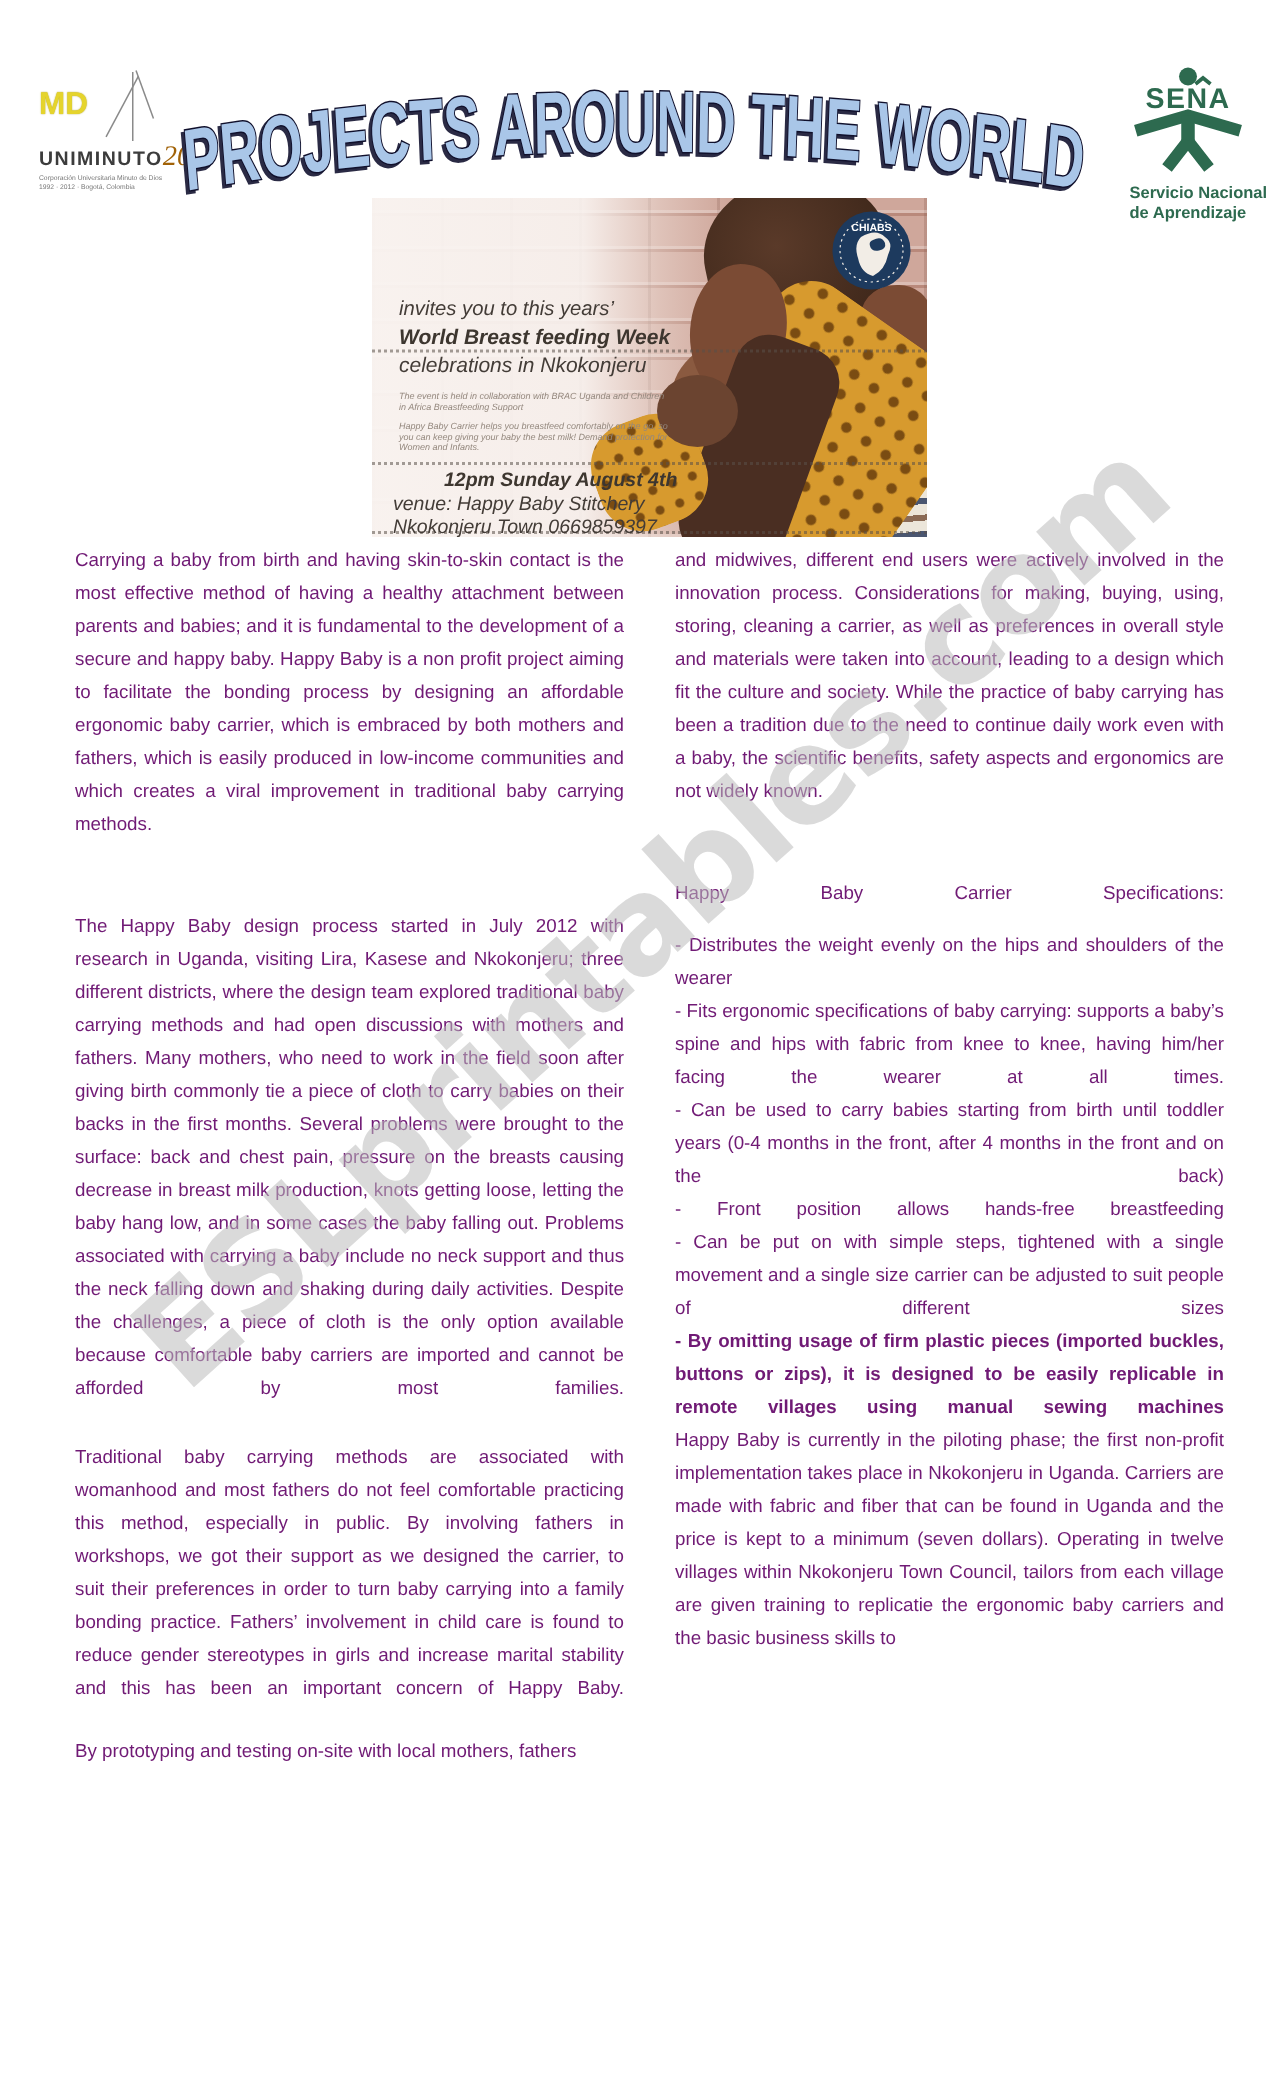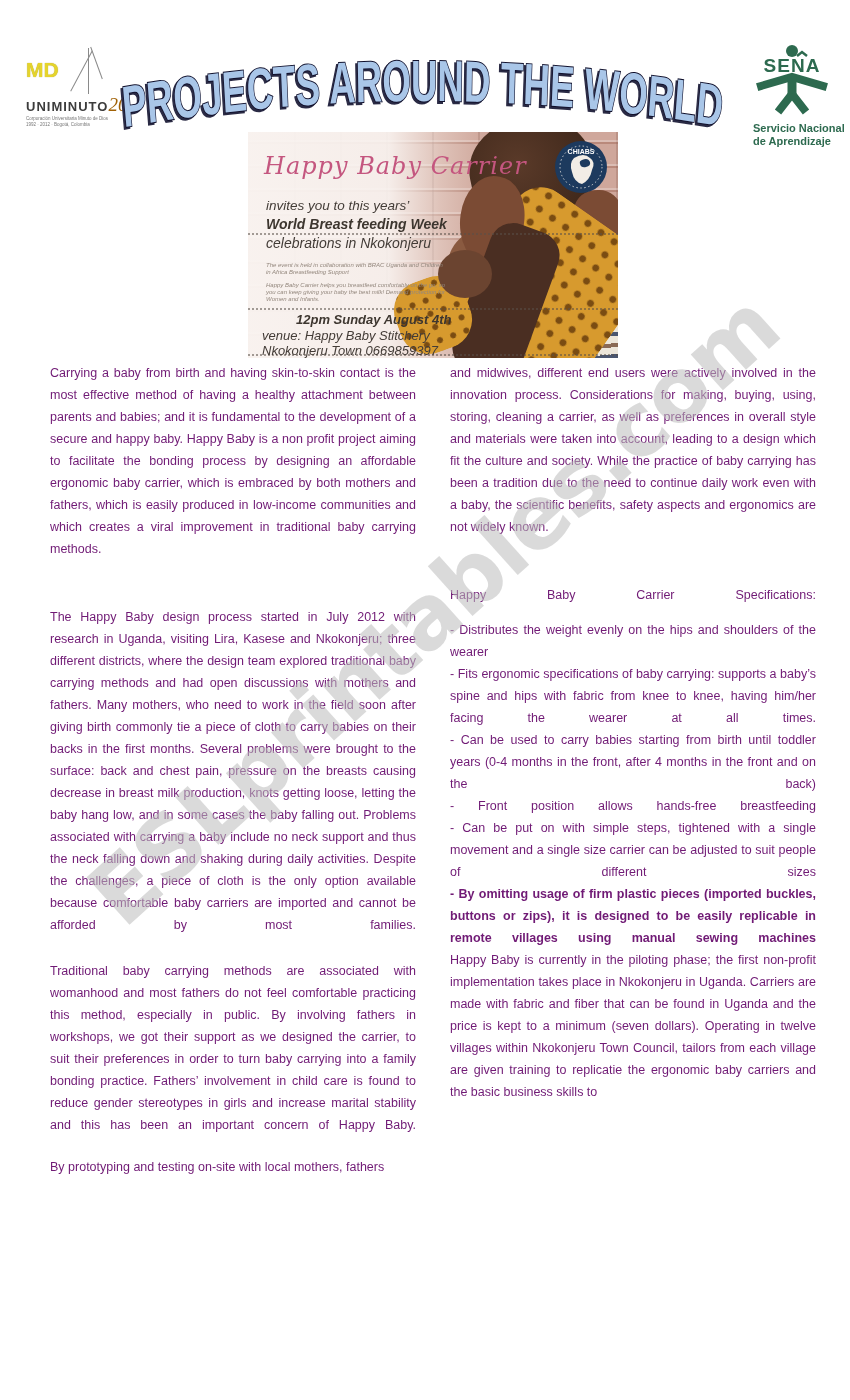--- a/index.html
+++ b/index.html
@@ -134,21 +134,20 @@
       <text x="27" y="14" text-anchor="middle" font-size="7" font-weight="bold" font-family="Liberation Sans, sans-serif" fill="#ffffff">CHIABS</text>
       <path d="M20 18 q10 -6 16 0 q6 4 2 12 q-2 10 -10 14 q-8 -2 -10 -12 q-3 -9 2 -14 z" fill="#f2ede6"></path>
       <path d="M28 20 q6 -3 8 2 q1 4 -4 5 q-5 1 -6 -3 q-1 -3 2 -4 z" fill="#1d3a5e"></path>
       <circle cx="27" cy="27" r="21" fill="none" stroke="#f2ede6" stroke-width="0.8" stroke-dasharray="1.5 2.5"></circle>
     </svg>
 
     <div class="dot-line" style="top:101px"></div>
     <div class="dot-line" style="top:176px"></div>
     <div class="dot-line" style="top:222px"></div>
 
-    <div class="fl-txt fl-heading">Happy Baby Carrier</div>
     <div class="fl-txt fl-invites">invites you to this years’</div>
     <div class="fl-txt fl-week">World Breast feeding Week</div>
     <div class="fl-txt fl-celeb">celebrations in Nkokonjeru</div>
     <div class="fl-txt fl-small fl-s1">The event is held in collaboration with BRAC Uganda and Children in Africa Breastfeeding Support</div>
     <div class="fl-txt fl-small fl-s2">Happy Baby Carrier helps you breastfeed comfortably on the go, so you can keep giving your baby the best milk! Demand protection for Women and Infants.</div>
     <div class="fl-txt fl-when">12pm Sunday August 4th</div>
     <div class="fl-txt fl-venue">venue: Happy Baby Stitchery</div>
     <div class="fl-txt fl-town">Nkokonjeru Town 0669859397</div>
   </div>
 

